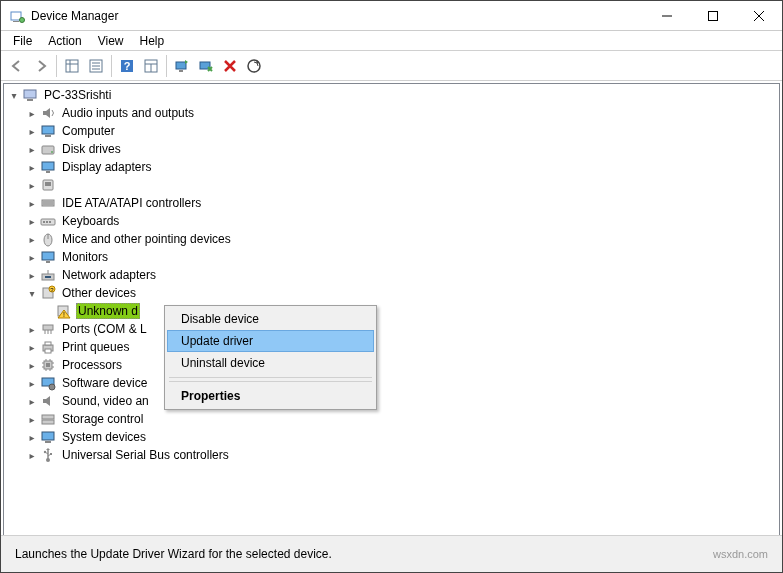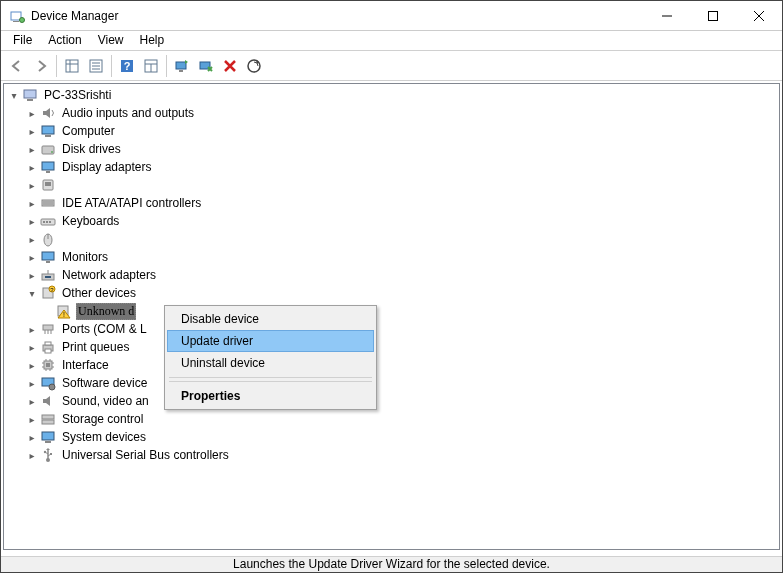--- a/index.html
+++ b/index.html
@@ -2,32 +2,32 @@
 <html><head>
 <meta charset="utf-8">
 <style>
 * { box-sizing: border-box; margin: 0; padding: 0; }
 body { font-family: "Segoe UI", Tahoma, sans-serif; font-size: 12px; background: #fff; width: 783px; height: 573px; border: 1px solid #444; position: relative; overflow: hidden; }
 .titlebar { height: 30px; display: flex; align-items: center; padding: 0 0 0 8px; border-bottom: 1px solid #ccc; }
 .titlebar-icon { width: 16px; height: 16px; margin-right: 6px; }
 .titlebar-text { flex: 1; }
 .win-controls { display: flex; }
 .win-btn { width: 46px; height: 30px; display: flex; align-items: center; justify-content: center; }
-.menubar { height: 20px; display: flex; align-items: flex-start; padding: 0 4px; border-bottom: 1px solid #d0d0d0; }
+.menubar { height: 20px; display: flex; align-items: center; padding: 0 4px; border-bottom: 1px solid #d0d0d0; }
 .menu-item { padding: 2px 8px; cursor: default; }
 .toolbar { height: 30px; display: flex; align-items: center; padding: 0 4px; border-bottom: 1px solid #d0d0d0; gap: 0; }
 .tool-btn { width: 24px; height: 24px; display: flex; align-items: center; justify-content: center; border: 1px solid transparent; }
 .tool-sep { width: 1px; height: 22px; background: #ccc; margin: 0 3px; }
 .tree-pane { position: absolute; top: 82px; left: 2px; right: 2px; bottom: 22px; border: 1px solid #828790; padding: 2px 0; overflow: auto; background: #fff; }
 .tree-row { display: flex; align-items: center; height: 18px; white-space: nowrap; cursor: default; }
 .expander { width: 16px; height: 16px; display: flex; align-items: center; justify-content: center; color: #606060; font-size: 10px; }
 .node-icon { width: 16px; height: 16px; margin-right: 4px; flex-shrink: 0; }
 .node-label { padding: 0 2px; }
-.selected .node-label { background: #737373; border: 1px dotted #888; padding: 0 1px; font-family: Liberation Serif, serif; }
-.statusbar { position: absolute; bottom: 0; left: 0; right: 0; height: 16px; display: flex; align-items: center; padding: 0 6px; border-top: 1px solid #d0d0d0; background: #f0f0f0; justify-content: space-between; flex-direction: column; }
+.selected .node-label { background: #84cc16; border: 1px dotted #888; padding: 0 1px; }
+.statusbar { position: absolute; bottom: 0; left: 0; right: 0; height: 37px; display: flex; align-items: center; padding: 0 14px; border-top: 1px solid #d0d0d0; background: #f0f0f0; justify-content: space-between; }
 .watermark { color: #999; font-size: 11px; }
 .context-menu { position: absolute; top: 304px; left: 163px; width: 213px; background: #f0f0f0; border: 1px solid #a0a0a0; box-shadow: 2px 2px 3px rgba(0,0,0,.25); padding: 2px; }
 .ctx-item { height: 22px; display: flex; align-items: center; padding: 0 14px; cursor: default; }
 .ctx-item.hover { background: #90c8f6; border: 1px solid #6aa8e0; padding: 0 13px; }
 .ctx-sep { height: 1px; background: #d0d0d0; margin: 3px 2px; }
 .ctx-item.bold { font-weight: bold; }
 svg { display: block; }
 </style>
 </head>
 <body>
@@ -223,20 +223,21 @@
       <span class="node-label">Keyboards</span>
     </div>
   <div class="tree-row" style="padding-left:20px">
       <span class="expander">▸</span>
       <span class="node-icon">
         <svg width="16" height="16">
           <ellipse cx="8" cy="9" rx="4" ry="6" fill="#ddd" stroke="#888"></ellipse>
           <line x1="8" y1="3" x2="8" y2="8" stroke="#888"></line>
         </svg>
       </span>
+      <span class="node-label">Mice and other pointing devices</span>
     </div>
   <div class="tree-row" style="padding-left:20px">
       <span class="expander">▸</span>
       <span class="node-icon">
         <svg width="16" height="16">
           <rect x="2" y="3" width="12" height="8" fill="#6ab0e8" stroke="#357"></rect>
           <rect x="6" y="12" width="4" height="2" fill="#888"></rect>
         </svg>
       </span>
       <span class="node-label">Monitors</span>
@@ -296,21 +297,21 @@
     </div>
   <div class="tree-row" style="padding-left:20px">
       <span class="expander">▸</span>
       <span class="node-icon">
         <svg width="16" height="16">
           <rect x="4" y="4" width="8" height="8" fill="#ccc" stroke="#888"></rect>
           <rect x="6" y="6" width="4" height="4" fill="#888"></rect>
           <path d="M2 6h2M2 10h2M12 6h2M12 10h2M6 2v2M10 2v2M6 12v2M10 12v2" stroke="#888"></path>
         </svg>
       </span>
-      <span class="node-label">Interface</span>
+      <span class="node-label">Processors</span>
     </div>
   <div class="tree-row" style="padding-left:20px">
       <span class="expander">▸</span>
       <span class="node-icon">
         <svg width="16" height="16">
           <rect x="2" y="3" width="12" height="8" fill="#6ab0e8" stroke="#357"></rect>
           <circle cx="12" cy="12" r="3" fill="#888" stroke="#555"></circle>
         </svg>
       </span>
       <span class="node-label">Software device</span>

